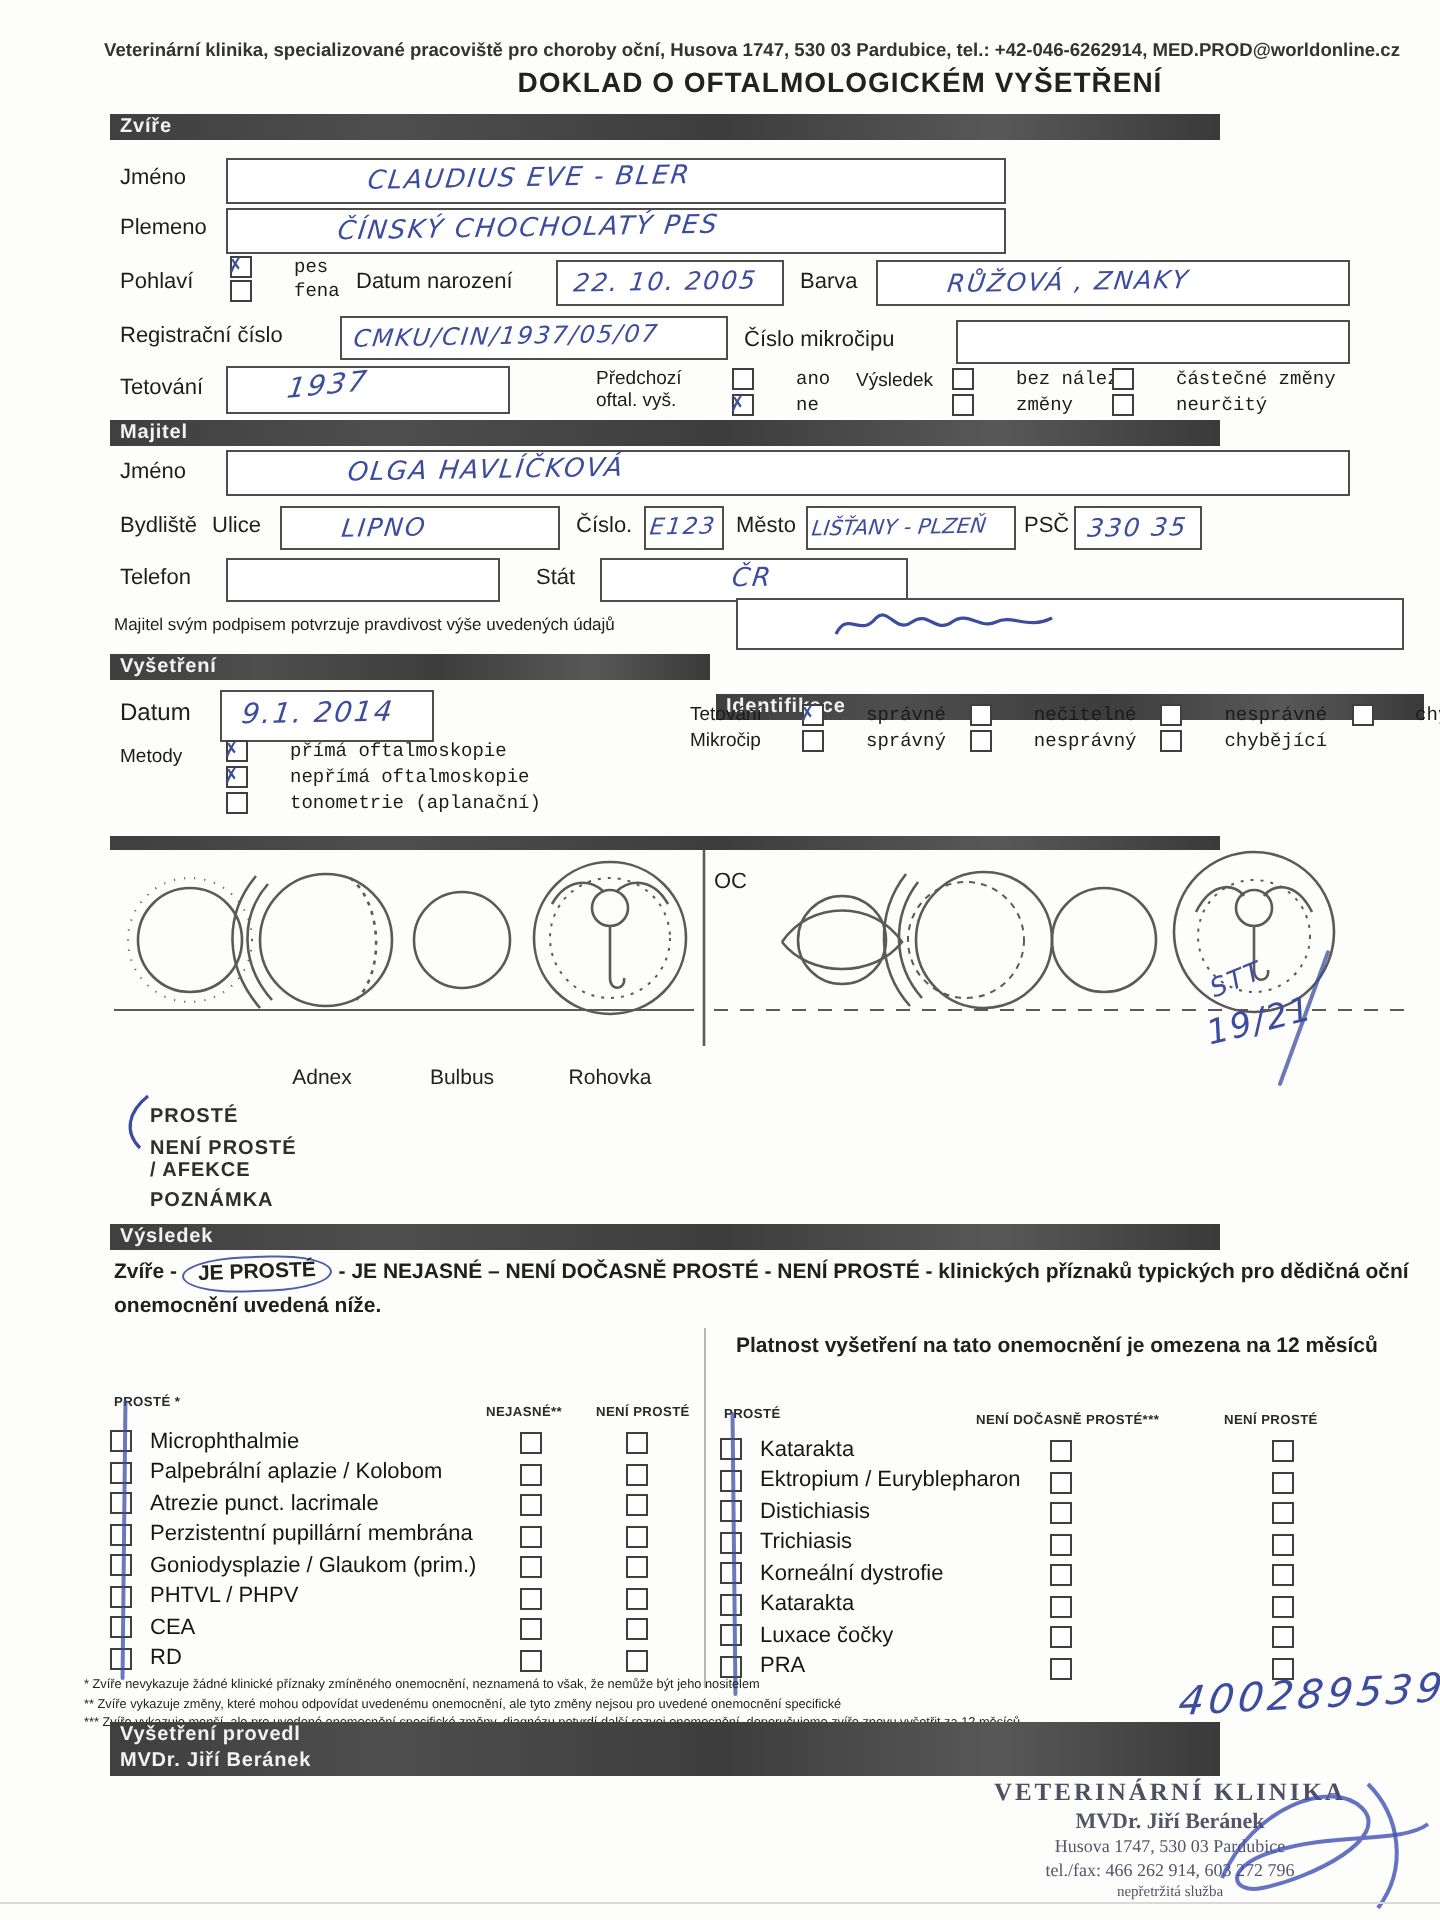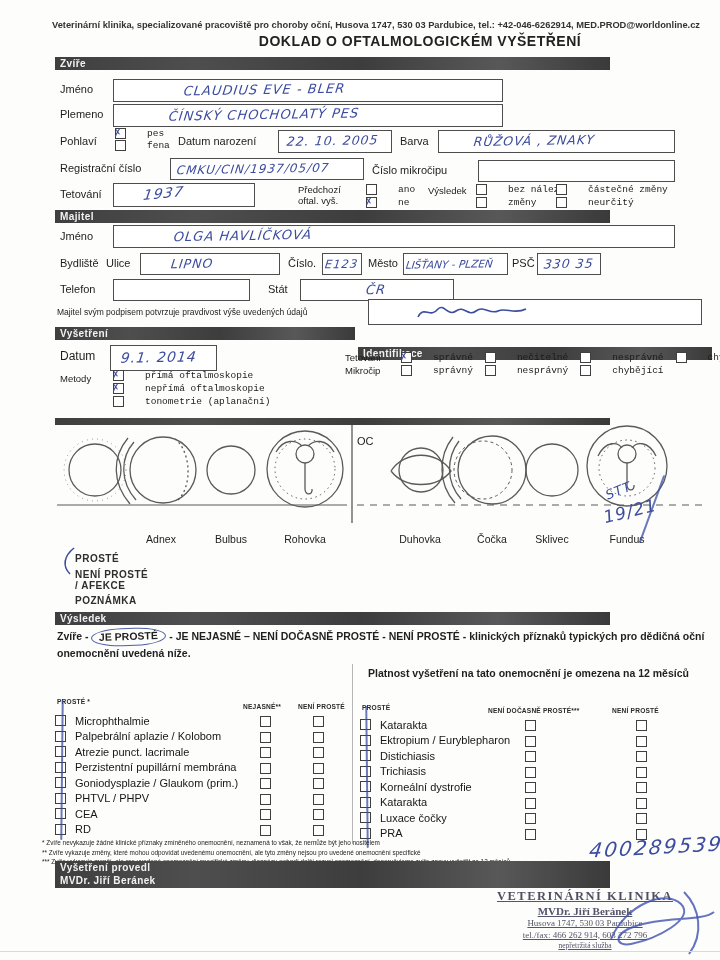--- a/index.html
+++ b/index.html
@@ -18,21 +18,21 @@
   .drow{position:relative;height:15.5px;display:flex;align-items:center;}
   .dname{font-size:11px;color:#161616;margin-left:9px;white-space:nowrap;}
   .dcb2,.dcb3{position:absolute;top:3px;}
   .th{position:absolute;font-size:6.6px;font-weight:bold;color:#2a2a2a;letter-spacing:.2px;white-space:nowrap;}
   .fnote{font-size:6.4px;color:#222;line-height:1.5;white-space:nowrap;}
   .llabels span,.rlabels span{position:absolute;top:0;transform:translateX(-50%);font-size:10.5px;color:#222;white-space:nowrap;}
   .llabels span:nth-of-type(1){left:106px}.llabels span:nth-of-type(2){left:176px}.llabels span:nth-of-type(3){left:250px}
   .rlabels span:nth-of-type(1){left:365px}.rlabels span:nth-of-type(2){left:437px}.rlabels span:nth-of-type(3){left:497px}.rlabels span:nth-of-type(4){left:572px}
   .statusln{position:absolute;left:75px;font-size:10px;font-weight:600;letter-spacing:.5px;color:#2e2e2e;white-space:nowrap;}
   .penline{position:absolute;width:1.6px;background:rgba(58,76,160,.75);border-radius:1px;}
-  .stamp{position:absolute;left:452px;top:889px;width:266px;text-align:center;font-family:"Liberation Serif",serif;color:#54546a;line-height:1.25;text-decoration:underline;}
+  .stamp{position:absolute;left:452px;top:889px;width:266px;text-align:center;font-family:"Liberation Serif",serif;color:#54546a;line-height:1.25;}
 </style>
 </head>
 <body>
 
 <div class="page">
 
   <div class="lbl" style="left:52px;top:20px;font-size:9.3px;font-weight:bold;color:#333;">Veterinární klinika, specializované pracoviště pro choroby oční, Husova 1747, 530 03 Pardubice, tel.: +42-046-6262914, MED.PROD@worldonline.cz</div>
   <div class="lbl" style="left:130px;top:33px;width:580px;text-align:center;font-size:14px;font-weight:bold;letter-spacing:.5px;color:#222;">DOKLAD O OFTALMOLOGICKÉM VYŠETŘENÍ</div>
 
   <div class="bar" style="top:57px;">Zvíře</div>
@@ -273,27 +273,20 @@
           <circle cx="572" cy="43" r="28" stroke-dasharray="1.5,3.5" stroke-width="1"></circle>
         </g>
       <line x1="302" y1="80" x2="650" y2="80" stroke-dasharray="7,6" stroke-width="1"></line>
     </svg>
     <span style="position:absolute;left:302px;top:10px;font-size:11px;color:#222;text-align:right;">OC</span>
     <div class="llabels" style="position:absolute;left:0;top:108px;width:657px;height:14px;">
 
     <span>Adnex</span>
         <span>Bulbus</span>
         <span>Rohovka</span>
-      </div>
-    <div class="rlabels" style="position:absolute;left:0;top:108px;width:657px;height:14px;">
-
-    <span>Duhovka</span>
-        <span>Čočka</span>
-        <span>Sklivec</span>
-        <span>Fundus</span>
       </div>
     <span class="hand" style="position:absolute;left:550px;top:58px;font-size:13px;transform:rotate(-22deg);">STT</span>
     <span class="hand" style="position:absolute;left:548px;top:76px;font-size:17px;transform:rotate(-14deg);">19/21</span>
     <div class="penline" style="left:596px;top:48px;height:72px;transform:rotate(20deg);"></div>
   </div>
 
   <svg style="position:absolute;left:58px;top:546px;" width="20" height="30">
     <path d="M16,2 C6,10 4,20 12,28" stroke="#3c4c9e" stroke-width="1.6" fill="none"></path>
   </svg>
   <div class="statusln" style="top:553px;">PROSTÉ</div>

